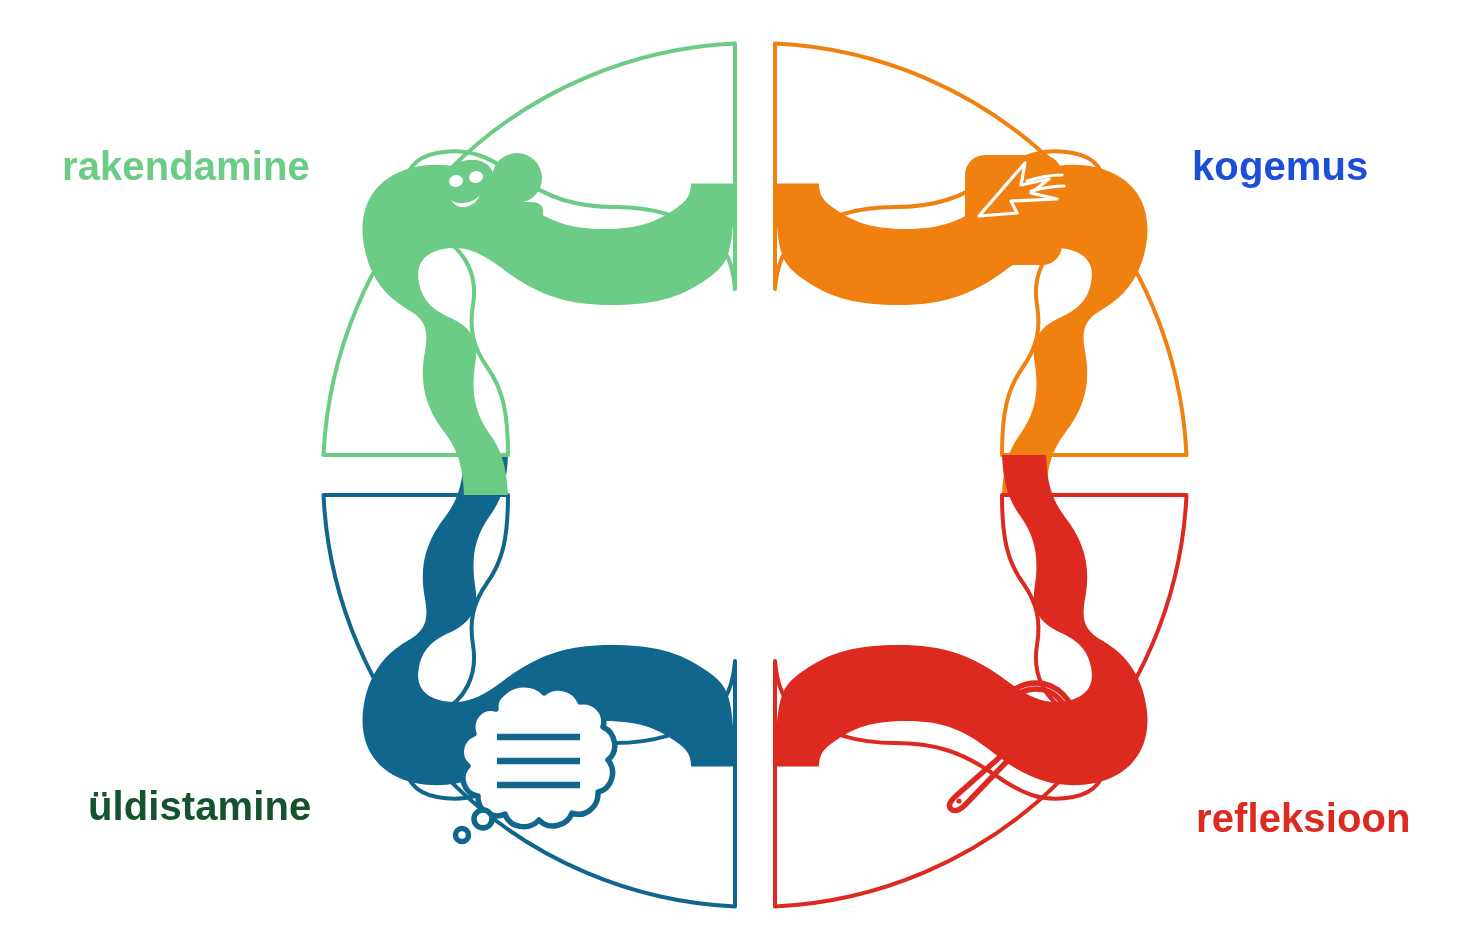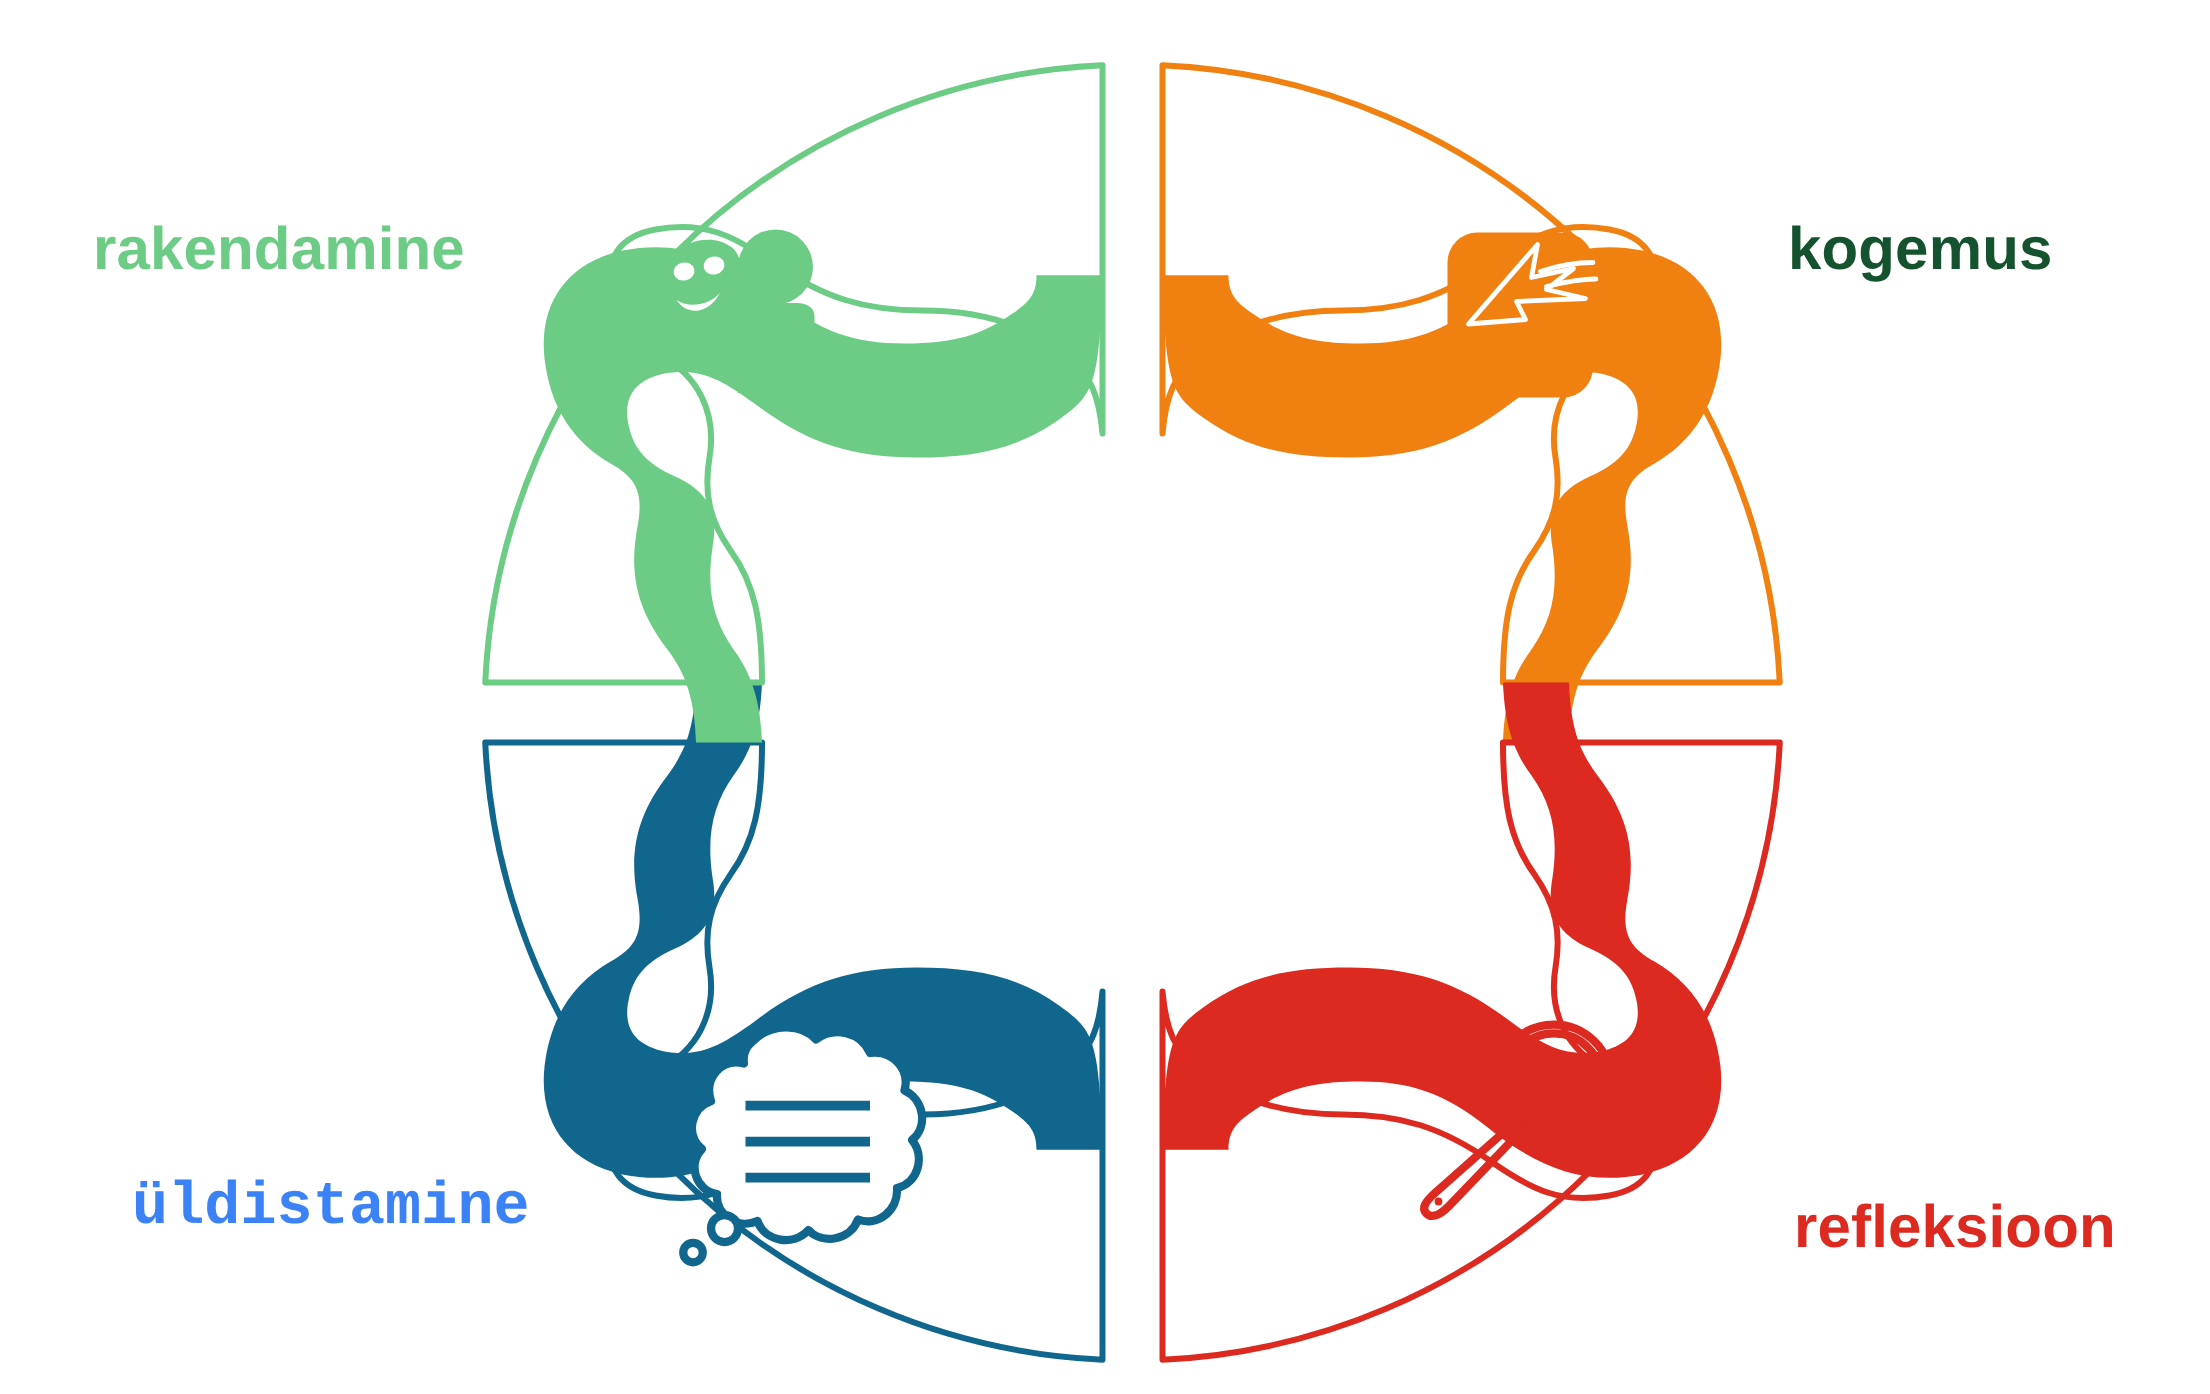--- a/index.html
+++ b/index.html
@@ -36,27 +36,26 @@
     line-height: 1;
   }
   #label-rakendamine {
     left: 62px;
     top: 146px;
     color: #6CCB84;
   }
   #label-kogemus {
     left: 1192px;
     top: 146px;
-    color: #14532d;
+    color: #1d4ed8;
   }
   #label-yldistamine {
     left: 88px;
     top: 786px;
-    color: #3b82f6;
-    font-family: Liberation Mono, monospace;
+    color: #14532d;
   }
   #label-refleksioon {
     left: 1196px;
     top: 786px;
     color: #DC2A21;
     margin-top: 12px;
   }
 </style>
 </head>
 <body>

